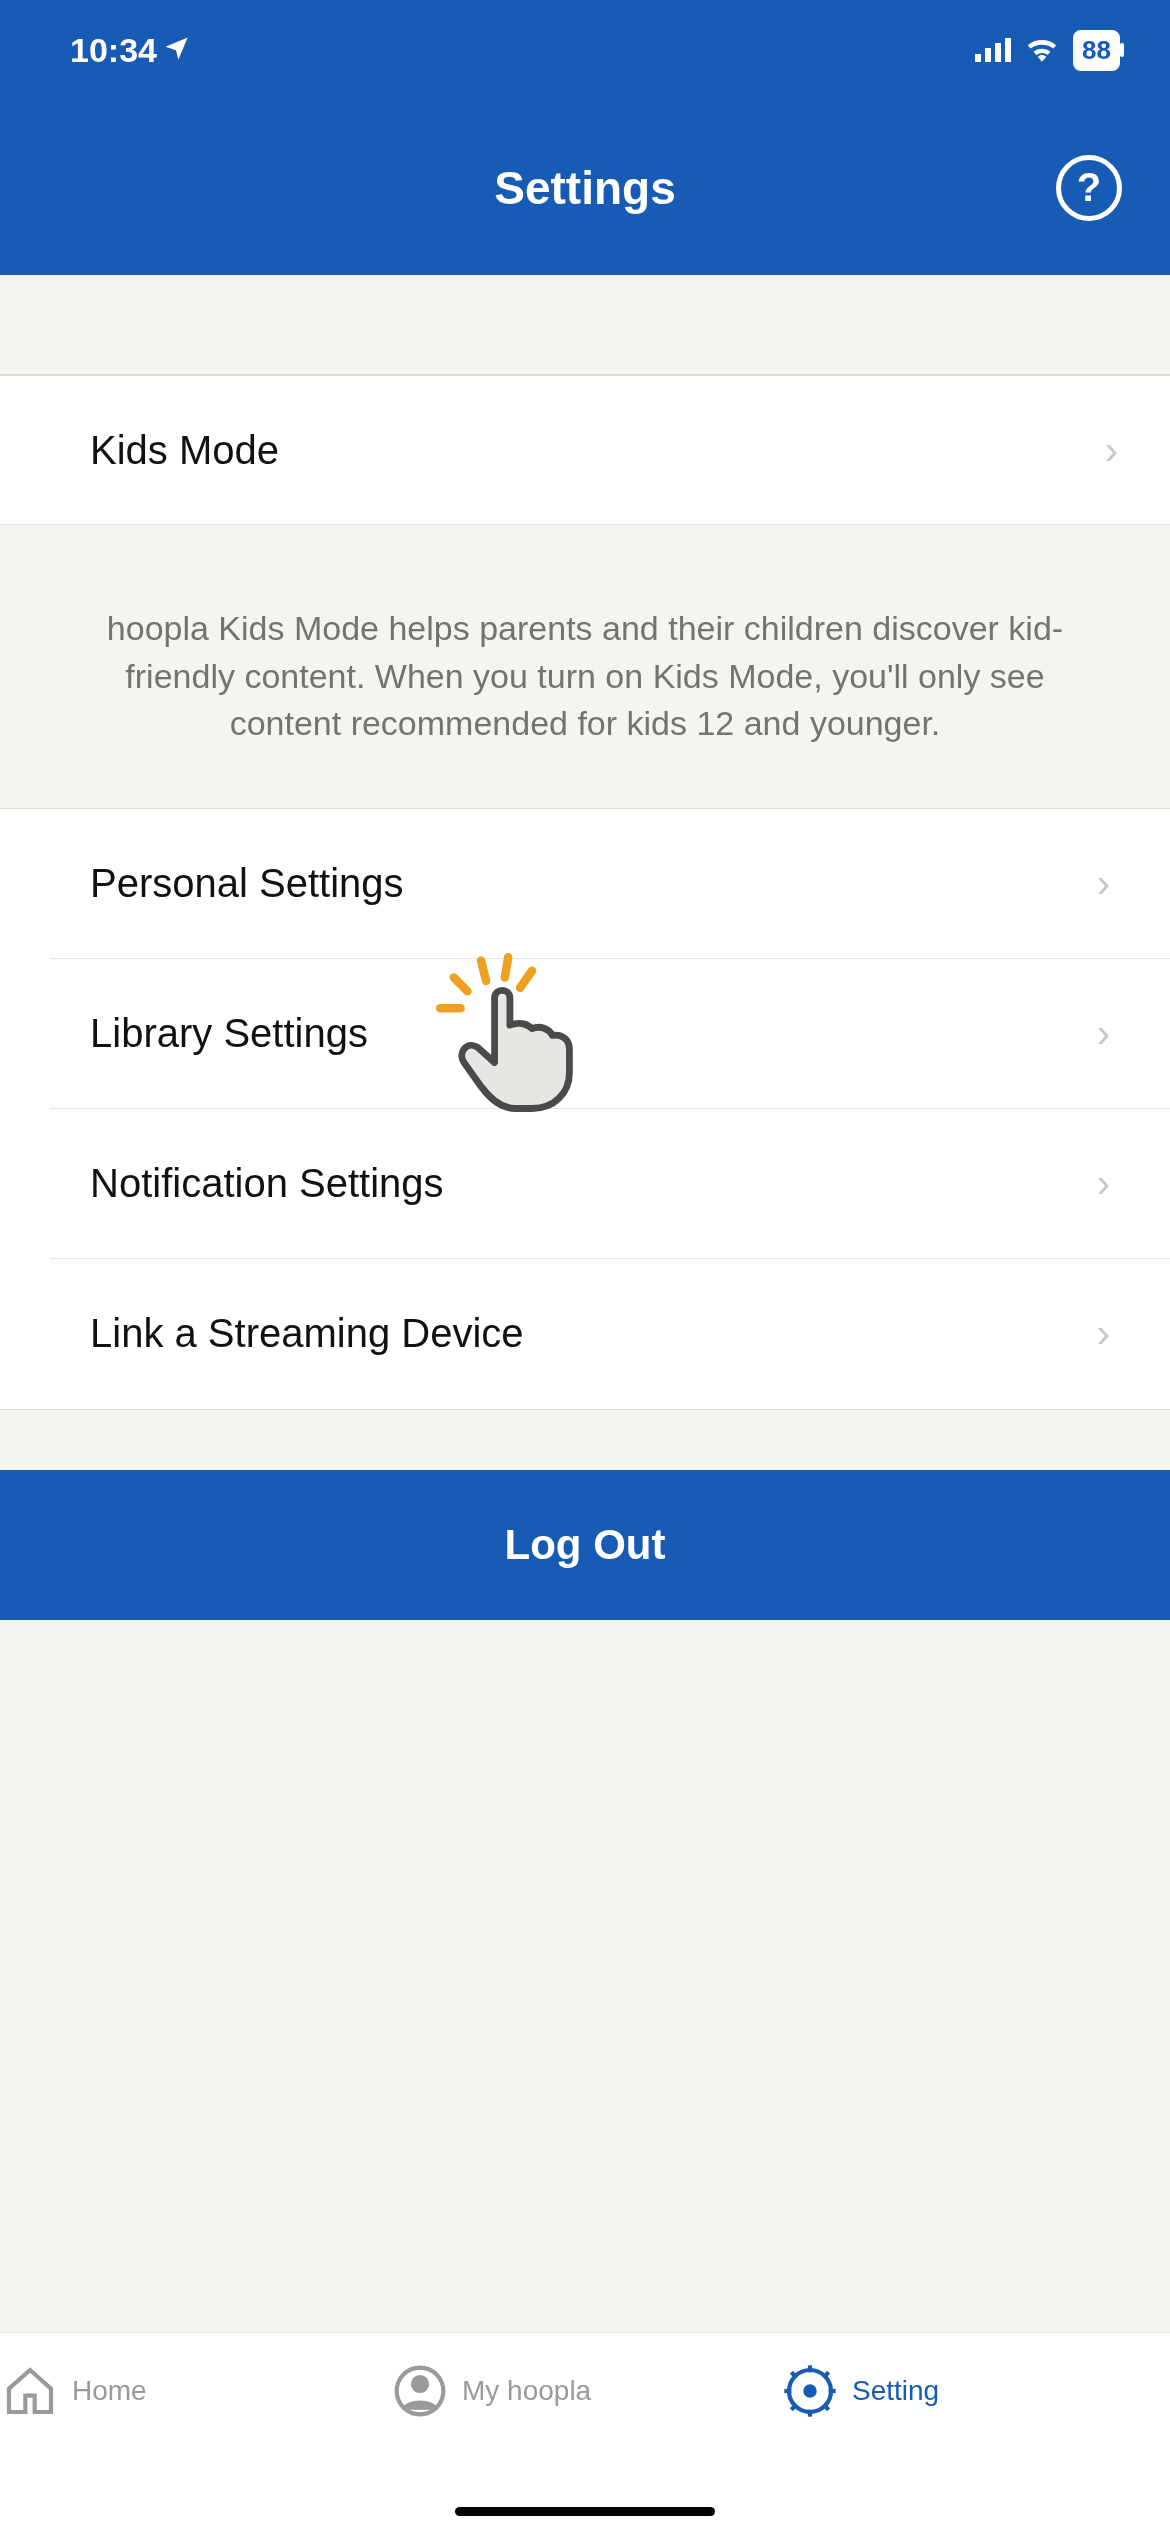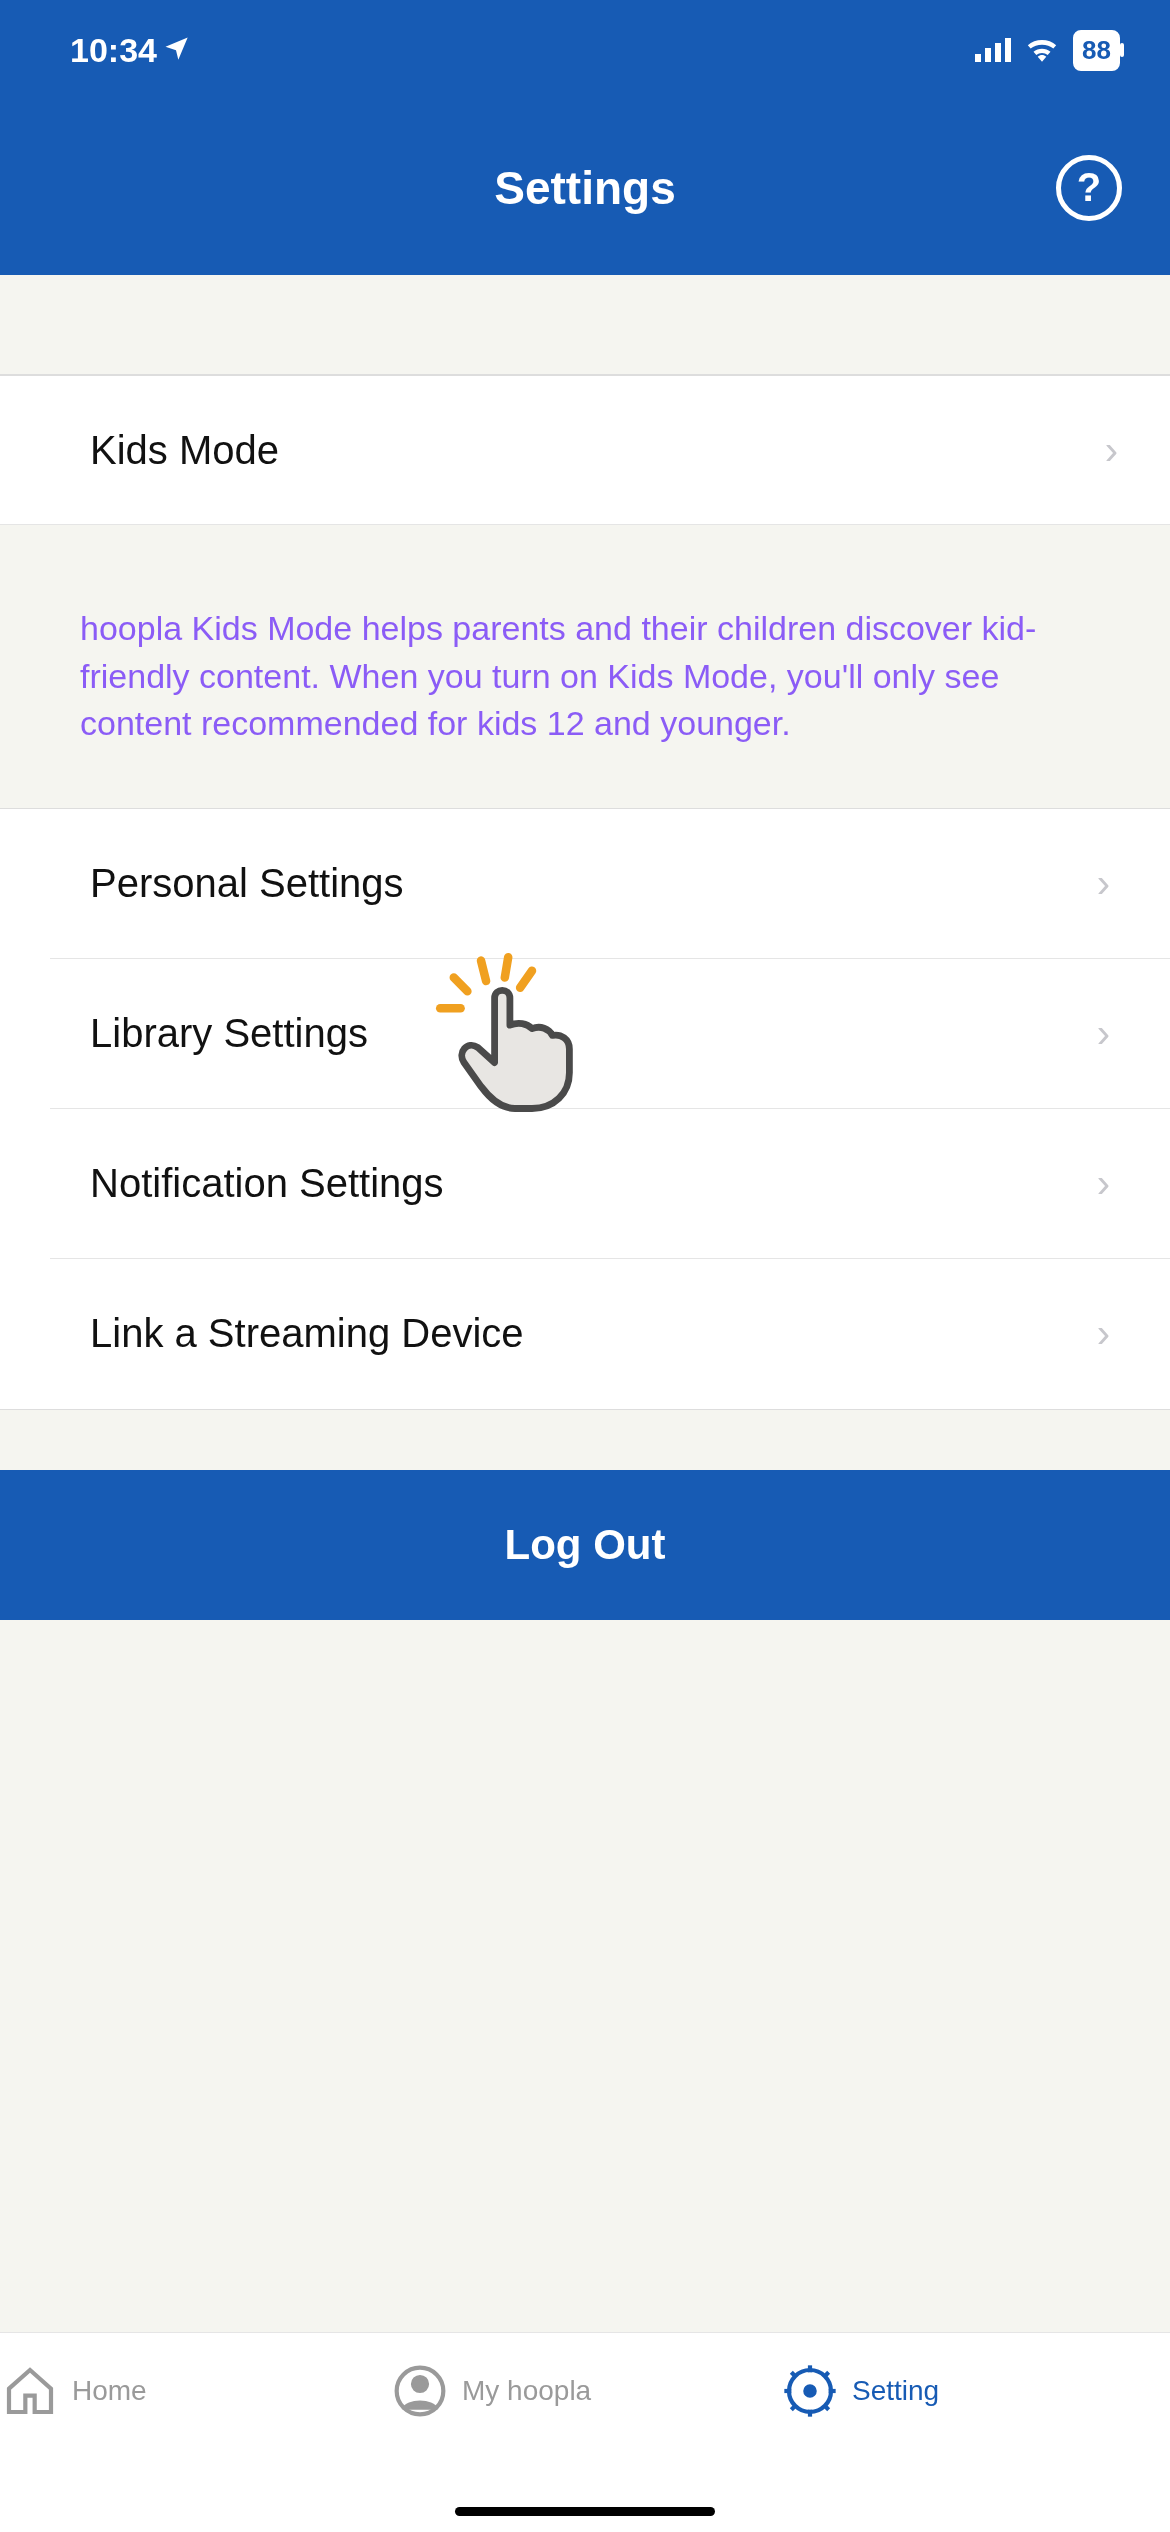--- a/index.html
+++ b/index.html
@@ -17,21 +17,21 @@
   .nav-title { color: #fff; font-size: 46px; font-weight: 700; }
   .help-btn { position: absolute; right: 48px; top: 50%; transform: translateY(-50%); width: 66px; height: 66px; border: 5px solid #fff; border-radius: 50%; display:flex; align-items:center; justify-content:center; color:#fff; font-size:40px; font-weight:600; cursor:pointer; }
   
   
   .gap-top { height: 100px; background: #f5f5f0; border-bottom: 1px solid #ddd; }
   .list-row { background: #fff; display: flex; align-items: center; justify-content: space-between; padding: 0 52px 0 90px; height: 150px; border-bottom: 1px solid #e5e5e5; cursor:pointer; position: relative; }
   .list-row.top-border { border-top: 1px solid #ddd; }
   .row-label { font-size: 40px; color: #111; }
   .chevron { color: #c7c7cc; font-size: 40px; font-weight: 300; }
   
-  .desc-block { padding: 80px 80px 60px 80px; color: #8b5cf6; font-size: 34px; line-height: 1.4; }
+  .desc-block { padding: 80px 80px 60px 80px; text-align: center; color: #737373; font-size: 34px; line-height: 1.4; }
   .section2-wrap { background: #fff; border-top:1px solid #ddd; border-bottom:1px solid #ddd; }
   .sub-row { display:flex; align-items:center; justify-content:space-between; height:150px; padding-right:60px; margin-left:50px; border-bottom:1px solid #e5e5e5; padding-left:40px; cursor:pointer; position:relative; }
   .sub-row:last-child { border-bottom:none; }
   
   .logout-btn { background:#175bb4; color:#ffffff; height:150px; display:flex; align-items:center; justify-content:center; font-size:42px; font-weight:600; margin-top:60px; cursor:pointer; }
   
   
   .tab-bar { position:absolute; bottom:0; left:0; right:0; height:200px; background:#fff; border-top:1px solid #e5e5e5; display:flex; align-items:flex-start; padding-top:28px; }
   .tab-item { flex:1; display:flex; flex-direction:row; align-items:center; gap:12px; color:#9a9a9a; font-size:28px; cursor:pointer; }
   .tab-item.active { color:#175bb4; }

